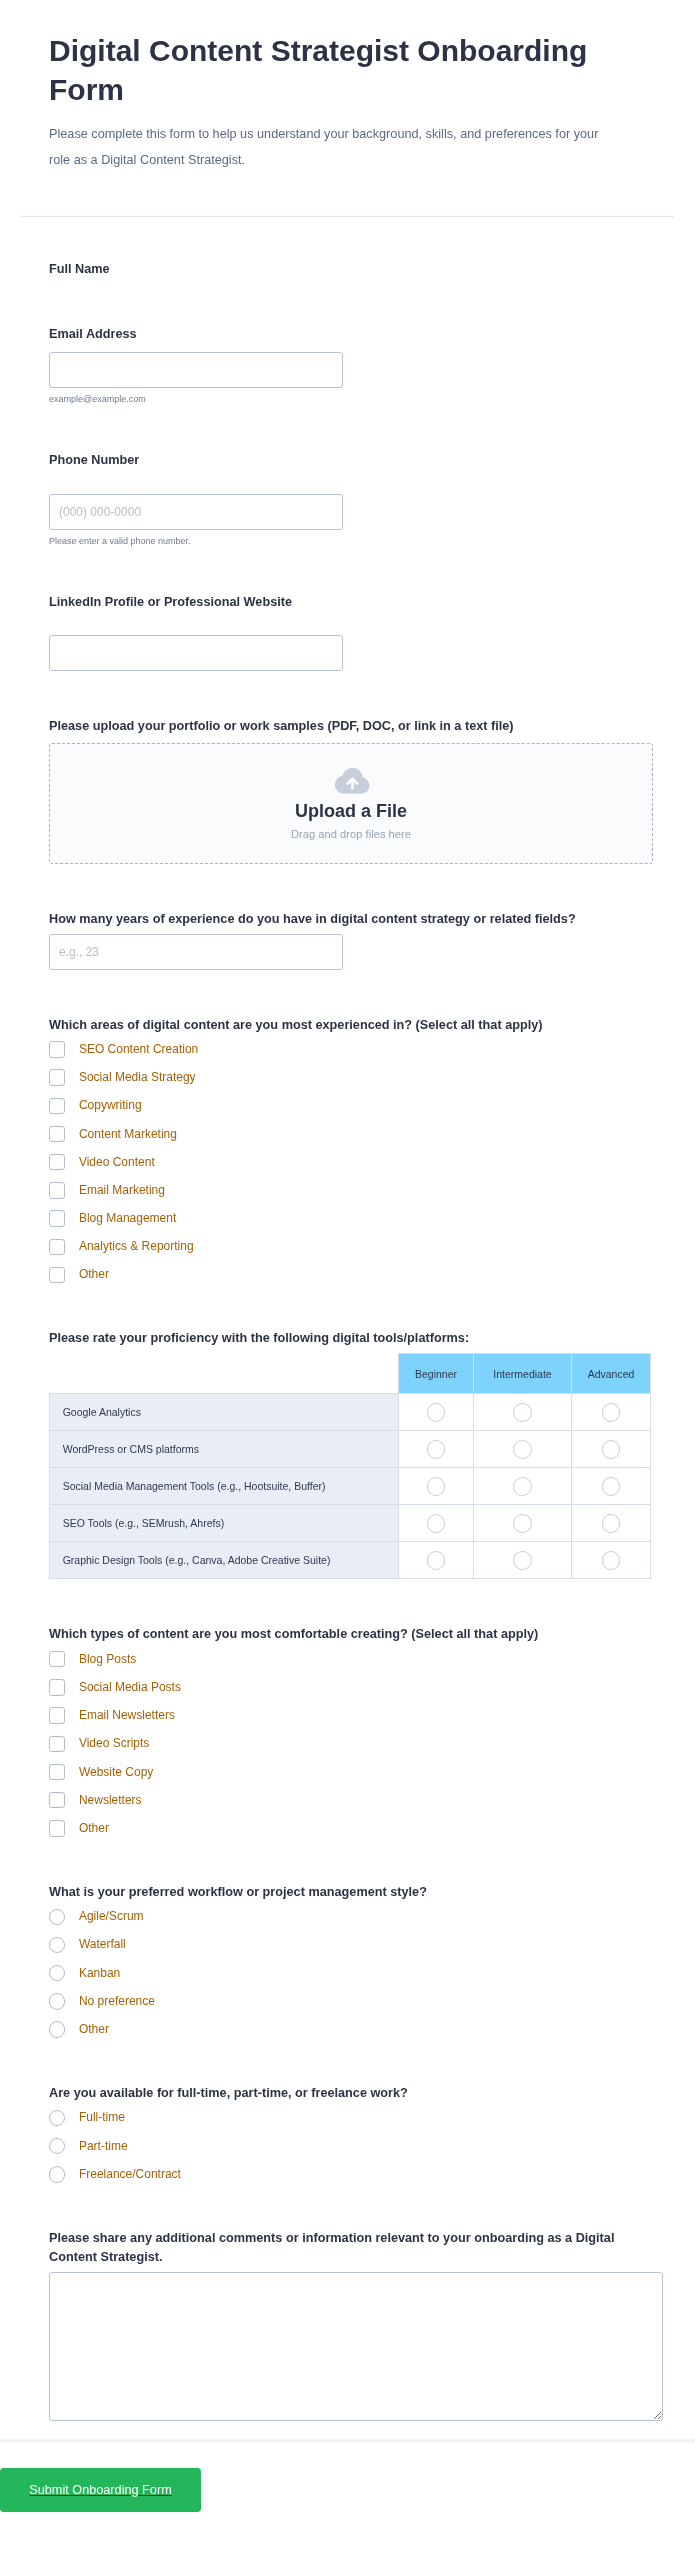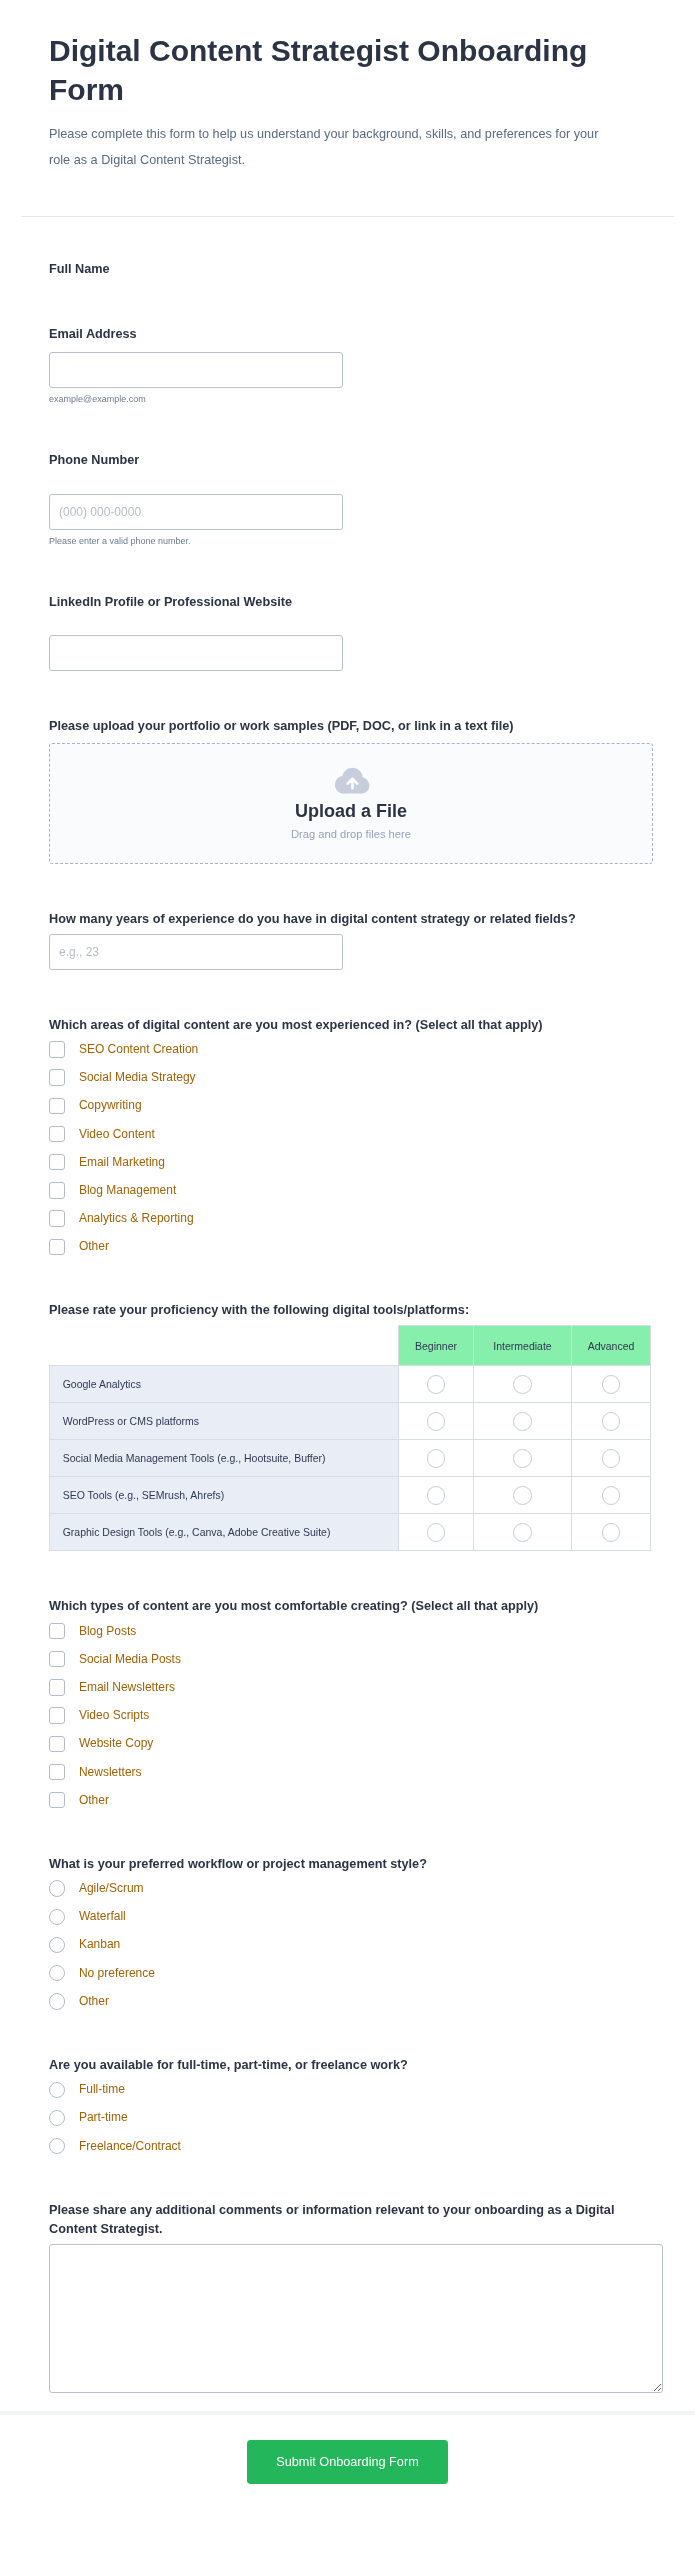--- a/index.html
+++ b/index.html
@@ -46,33 +46,33 @@
   .opt-label{font-size:12px;color:#a16207;line-height:17px;}
 
   
   table.matrix{border-collapse:collapse;margin-top:4.5px;table-layout:fixed;}
   .matrix col.c-label{width:349px;}
   .matrix col.c1{width:75px;}
   .matrix col.c2{width:98px;}
   .matrix col.c3{width:79px;}
   .matrix th,.matrix td{border:0.7px solid #d8dce7;padding:0;}
   .matrix th.blank{border:none;background:transparent;}
-  .matrix thead th{background:#86efac;height:39px;font-size:10.5px;font-weight:500;color:#2f3850;text-align:center;}
+  .matrix thead th{background:#7dd3fc;height:39px;font-size:10.5px;font-weight:500;color:#2f3850;text-align:center;}
   .matrix td.row-label{background:#e9edf6;height:36px;font-size:10.5px;color:#2f3850;text-align:left;padding-left:12.7px;font-weight:400;}
   .matrix td.radio-cell{background:#fff;height:36px;text-align:center;}
   .matrix-radio{appearance:none;-webkit-appearance:none;width:18.7px;height:18.7px;border:0.7px solid #c7cdda;border-radius:50%;
     background:#fff;cursor:pointer;vertical-align:middle;outline:none;margin:0;}
 
   
   textarea.comments{display:block;margin-top:4.5px;width:614px;height:149px;box-sizing:border-box;border:0.7px solid #b8c1d1;
     border-radius:3px;font-family:inherit;font-size:12px;color:#2c3345;padding:7.5px 9px;resize:vertical;outline:none;background:#fff;}
 
   
   .pre-submit-band{height:3.7px;background:#f3f4f6;margin-top:18px;}
-  .submit-row{display:flex;justify-content:center;padding:25.4px 0 34px;}
+  .submit-row{display:flex;padding:25.4px 0 34px;text-decoration:underline;}
   button.submit{width:201px;height:44px;border:none;border-radius:3.7px;background:#24b65a;color:#fff;
     font-family:inherit;font-size:12.7px;font-weight:500;cursor:pointer;}
 </style>
 </head>
 <body>
 
 <div class="page">
 
   <header class="content form-header">
     <h1 class="form-title">Digital Content Strategist Onboarding Form</h1>
@@ -138,20 +138,24 @@
         <label class="opt">
           <input type="checkbox" class="cb" style="">
           <span class="opt-label">Social Media Strategy</span>
         </label>
         <label class="opt">
           <input type="checkbox" class="cb" style="">
           <span class="opt-label">Copywriting</span>
         </label>
         <label class="opt">
           <input type="checkbox" class="cb" style="">
+          <span class="opt-label">Content Marketing</span>
+        </label>
+        <label class="opt">
+          <input type="checkbox" class="cb" style="">
           <span class="opt-label">Video Content</span>
         </label>
         <label class="opt">
           <input type="checkbox" class="cb" style="">
           <span class="opt-label">Email Marketing</span>
         </label>
         <label class="opt">
           <input type="checkbox" class="cb" style="">
           <span class="opt-label">Blog Management</span>
         </label>

